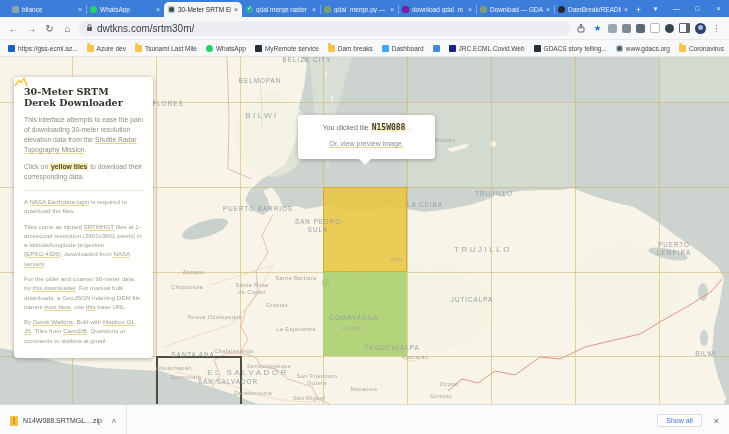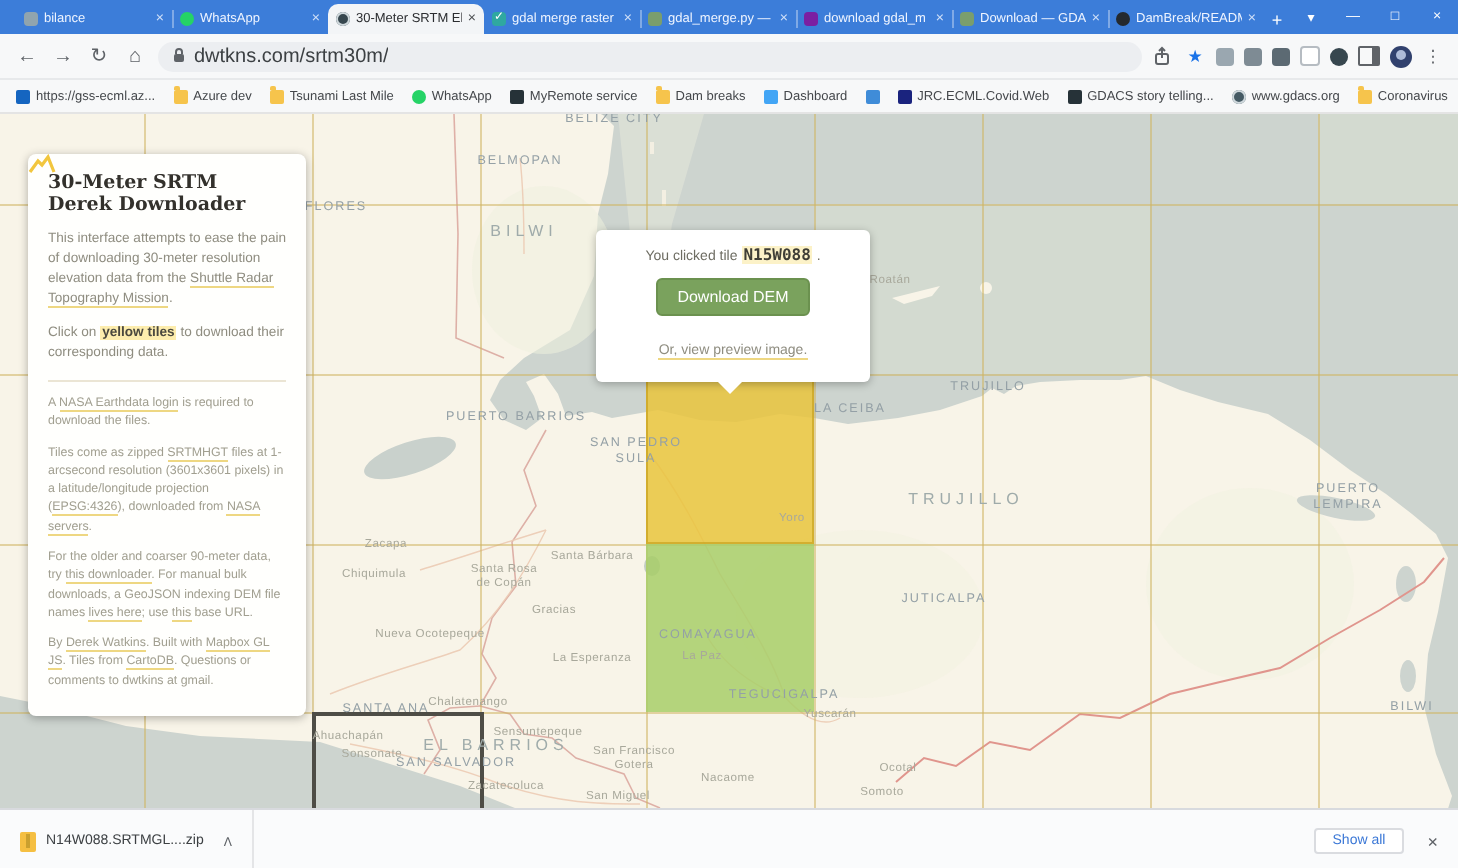--- a/index.html
+++ b/index.html
@@ -331,21 +331,21 @@
           <div class="mlabel town" style="left: 187px; top: 231px;">Chiquimula</div>
           <div class="mlabel town" style="left: 252px; top: 232px;">Santa Rosa
 de Copán</div>
           <div class="mlabel town" style="left: 277px; top: 249px;">Gracias</div>
           <div class="mlabel town" style="left: 215px; top: 261px;">Nueva Ocotepeque</div>
           <div class="mlabel town" style="left: 296px; top: 273px;">La Esperanza</div>
           <div class="mlabel town" style="left: 234px; top: 295px;">Chalatenango</div>
           <div class="mlabel city" style="left: 193px; top: 298px;">SANTA ANA</div>
           <div class="mlabel town" style="left: 174px; top: 312px;">Ahuachapán</div>
           <div class="mlabel town" style="left: 186px; top: 321px;">Sonsonate</div>
-          <div class="mlabel country" style="left: 248px; top: 316px;">EL BARRIOS</div>
+          <div class="mlabel country" style="left: 248px; top: 316px;">EL SALVADOR</div>
           <div class="mlabel city" style="left: 228px; top: 325px;">SAN SALVADOR</div>
           <div class="mlabel town" style="left: 269px; top: 310px;">Sensuntepeque</div>
           <div class="mlabel town" style="left: 253px; top: 337px;">Zacatecoluca</div>
           <div class="mlabel town" style="left: 317px; top: 323px;">San Francisco
 Gotera</div>
           <div class="mlabel town" style="left: 309px; top: 342px;">San Miguel</div>
           <div class="mlabel town" style="left: 364px; top: 333px;">Nacaome</div>
           <div class="mlabel town" style="left: 415px; top: 301px;">Yuscarán</div>
           <div class="mlabel town" style="left: 449px; top: 328px;">Ocotal</div>
           <div class="mlabel town" style="left: 441px; top: 340px;">Somoto</div>
@@ -370,21 +370,20 @@
         <div class="details" id="panel-details">
             <p><span>A </span><span class="plink">NASA Earthdata login</span><span> is required to download the files.</span></p>
             <p><span>Tiles come as zipped </span><span class="plink">SRTMHGT</span><span> files at 1-arcsecond resolution (3601x3601 pixels) in a latitude/longitude projection (</span><span class="plink">EPSG:4326</span><span>), downloaded from </span><span class="plink">NASA servers</span><span>.</span></p>
             <p><span>For the older and coarser 90-meter data, try </span><span class="plink">this downloader</span><span>. For manual bulk downloads, a GeoJSON indexing DEM file names </span><span class="plink">lives here</span><span>; use </span><span class="plink">this</span><span> base URL.</span></p>
             <p><span>By </span><span class="plink">Derek Watkins</span><span>. Built with </span><span class="plink">Mapbox GL JS</span><span>. Tiles from </span><span class="plink">CartoDB</span><span>. Questions or comments to dwtkins at gmail.</span></p>
           </div>
       </div>
 
       <div class="popup">
         <div class="pp-line"><span>You clicked tile </span><span class="pp-code">N15W088</span><span> .</span></div>
-        <div><span class="pp-btn">Download DEM</span></div>
         <span class="pp-link">Or, view preview image.</span>
       </div>
     </div>
 
     <div class="dlbar">
       <div class="dl-chip">
         <span class="dl-fileic"></span>
         <span class="dl-name">N14W088.SRTMGL....zip</span>
         <span class="dl-caret">ᐱ</span>
       </div>

